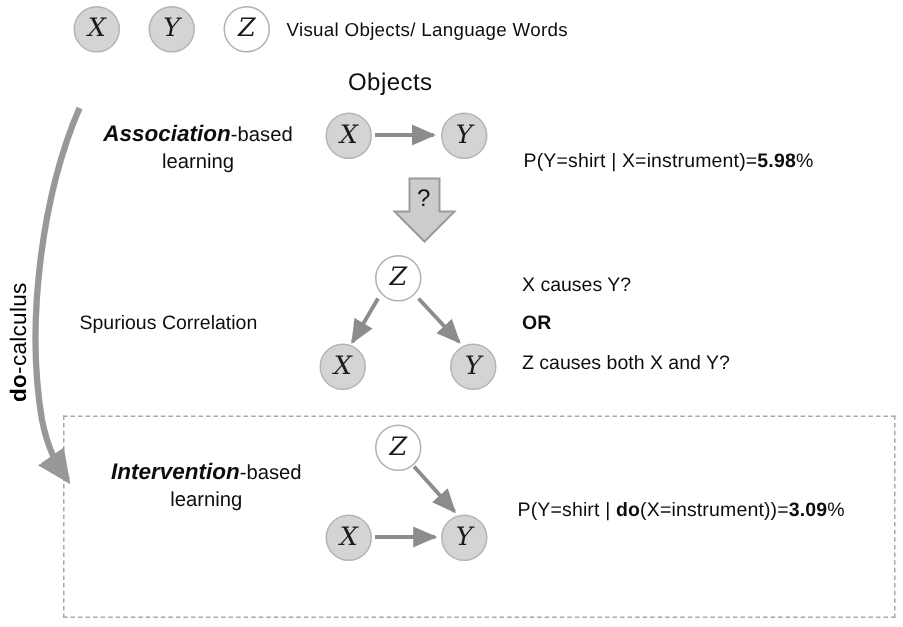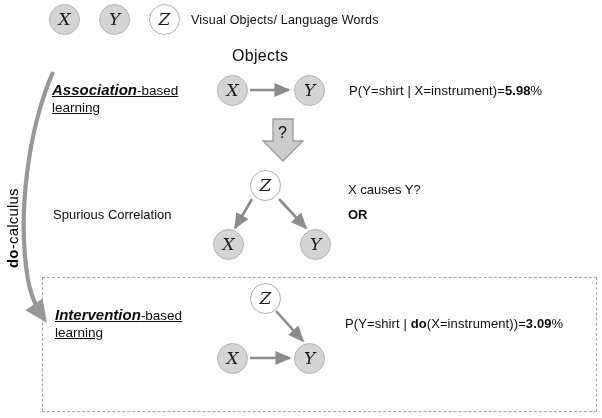--- a/index.html
+++ b/index.html
@@ -40,23 +40,23 @@
   
   .txt {
     position: absolute;
     color: #0d0d0d;
     white-space: nowrap;
     line-height: 1.25;
     text-align: right;
   }
   .legend-label { font-size: 12.5px; letter-spacing: 0.2px; }
   .model-label  { font-size: 16px;   letter-spacing: 0.3px; }
-  .row-label    { font-size: 13.5px; text-align: left; text-decoration: underline; }
+  .row-label    { font-size: 13.5px; text-align: center; }
   .row-label b  { font-weight: bold; font-style: italic; font-size: 15px; }
-  .prob         { font-size: 13px; letter-spacing: 0.1px; }
+  .prob         { font-size: 13px; letter-spacing: 0.1px; margin-top: 16px; }
   .prob b       { font-weight: bold; }
   .cause        { font-size: 13px; }
   .cause.or     { font-weight: bold; font-size: 13px; }
   .spurious     { font-size: 13px; }
   
   #do-calculus-label {
     position: absolute;
     transform: rotate(-90deg);
     transform-origin: left top;
     font-size: 15px;
@@ -160,20 +160,21 @@
   </div>
   <div class="node gray" style="left:213px; top:229px; width:31px; height:31px; font-size:17px;">
     <span>X</span>
   </div>
   <div class="node gray" style="left:300px; top:229px; width:31px; height:31px; font-size:17px;">
     <span>Y</span>
   </div>
 
   <div class="txt cause" style="left:348px; top:182px;">X causes Y?</div>
   <div class="txt cause or" style="left:348px; top:207px;">OR</div>
+  <div class="txt cause" style="left:348px; top:234px;">Z causes both X and Y?</div>
 
   <div class="txt row-label" style="left:55px; top:306px; width:165px;">
     <b>Intervention</b><span>-based</span><br>
     <span>learning</span>
   </div>
 
   <div class="node white" style="left:250px; top:283px; width:31px; height:31px; font-size:17px;">
     <span>Z</span>
   </div>
   <div class="node gray" style="left:217px; top:343px; width:31px; height:31px; font-size:17px;">

